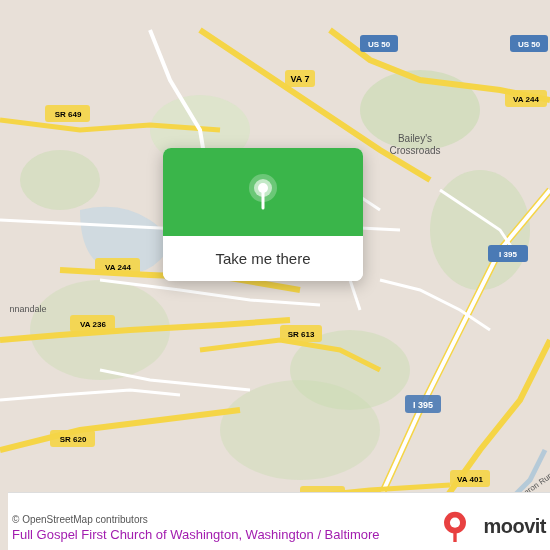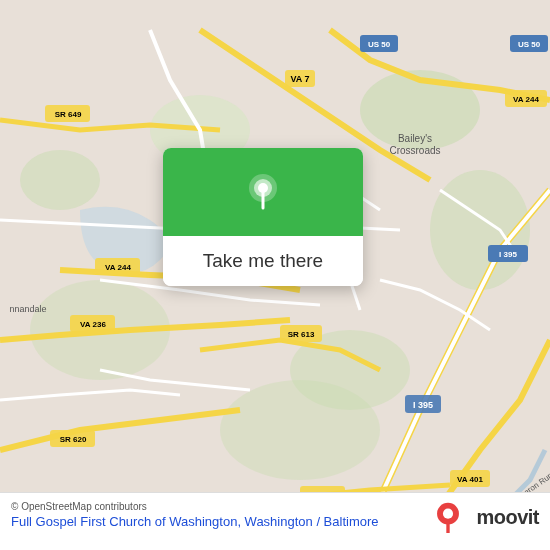--- a/index.html
+++ b/index.html
@@ -32,44 +32,44 @@
       position: absolute;
       top: 0; left: 0;
       width: 100%;
       height: 100%;
     }
 
     
     #bottom-bar {
       position: absolute;
       bottom: 0;
-      left: 0;
+      left: 8px;
       right: 0;
       height: 58px;
       background: white;
       display: flex;
-      align-items: flex-start;
+      align-items: flex-end;
       justify-content: space-between;
-      padding: 8px 11px;
+      padding: 8px 4px;
       border-top: 1px solid #ddd;
     }
 
     #bottom-left {
       display: flex;
       flex-direction: column;
     }
 
     #copyright-text {
       font-size: 10px;
       color: #555;
     }
 
     #location-name {
       font-size: 13px;
-      color: #1d4ed8;
+      color: #a21caf;
       font-weight: 500;
       margin-top: 2px;
     }
 
     #moovit-logo {
       display: flex;
       align-items: center;
       gap: 12px;
     }
 
@@ -108,21 +108,21 @@
     #pin-icon {
       width: 44px;
       height: 44px;
     }
 
     #popup-button {
       display: block;
       width: 100%;
       padding: 14px 0;
       text-align: center;
-      font-size: 19px;
+      font-size: 15px;
       color: #333;
       font-weight: 500;
       background: white;
       border: none;
       cursor: pointer;
     }
   </style>
 </head>
 <body>
 

